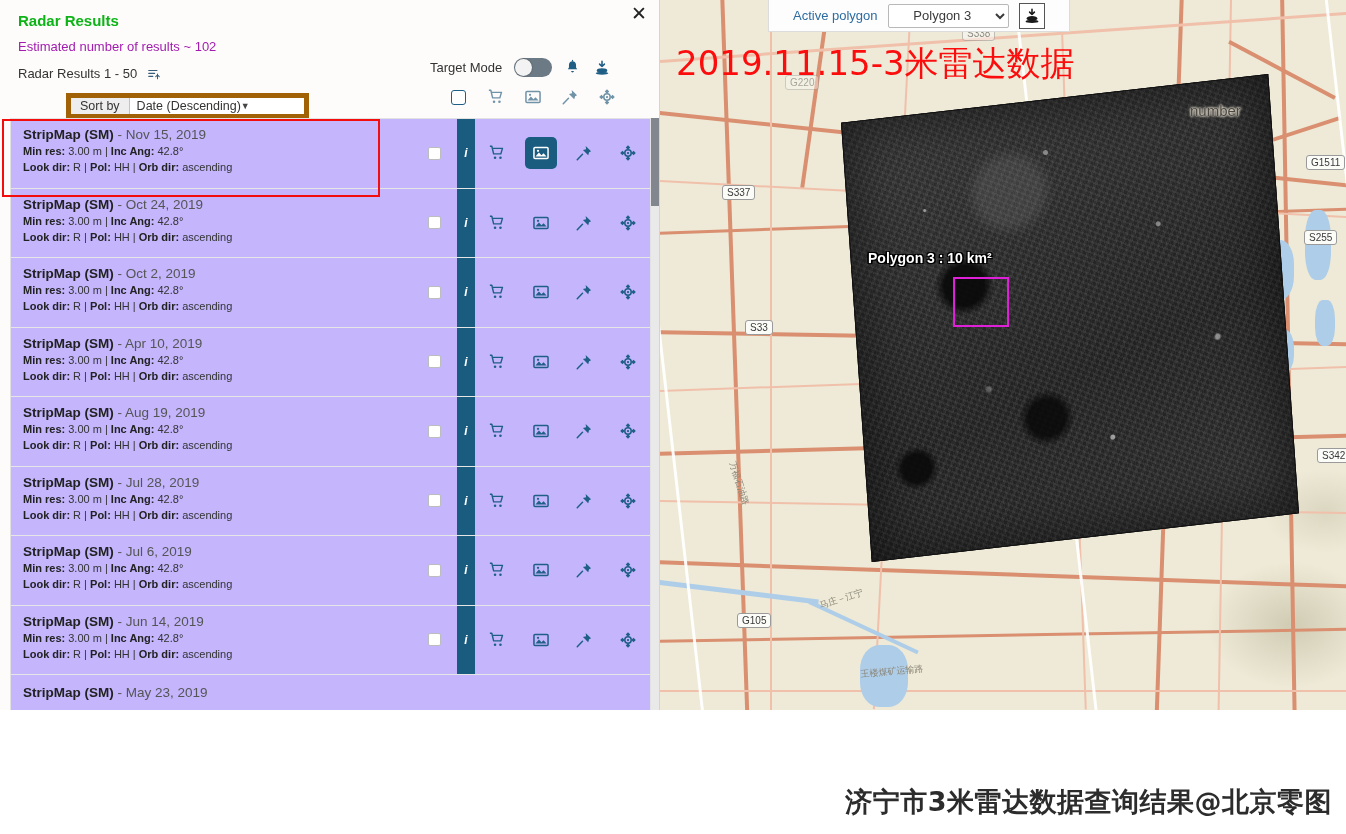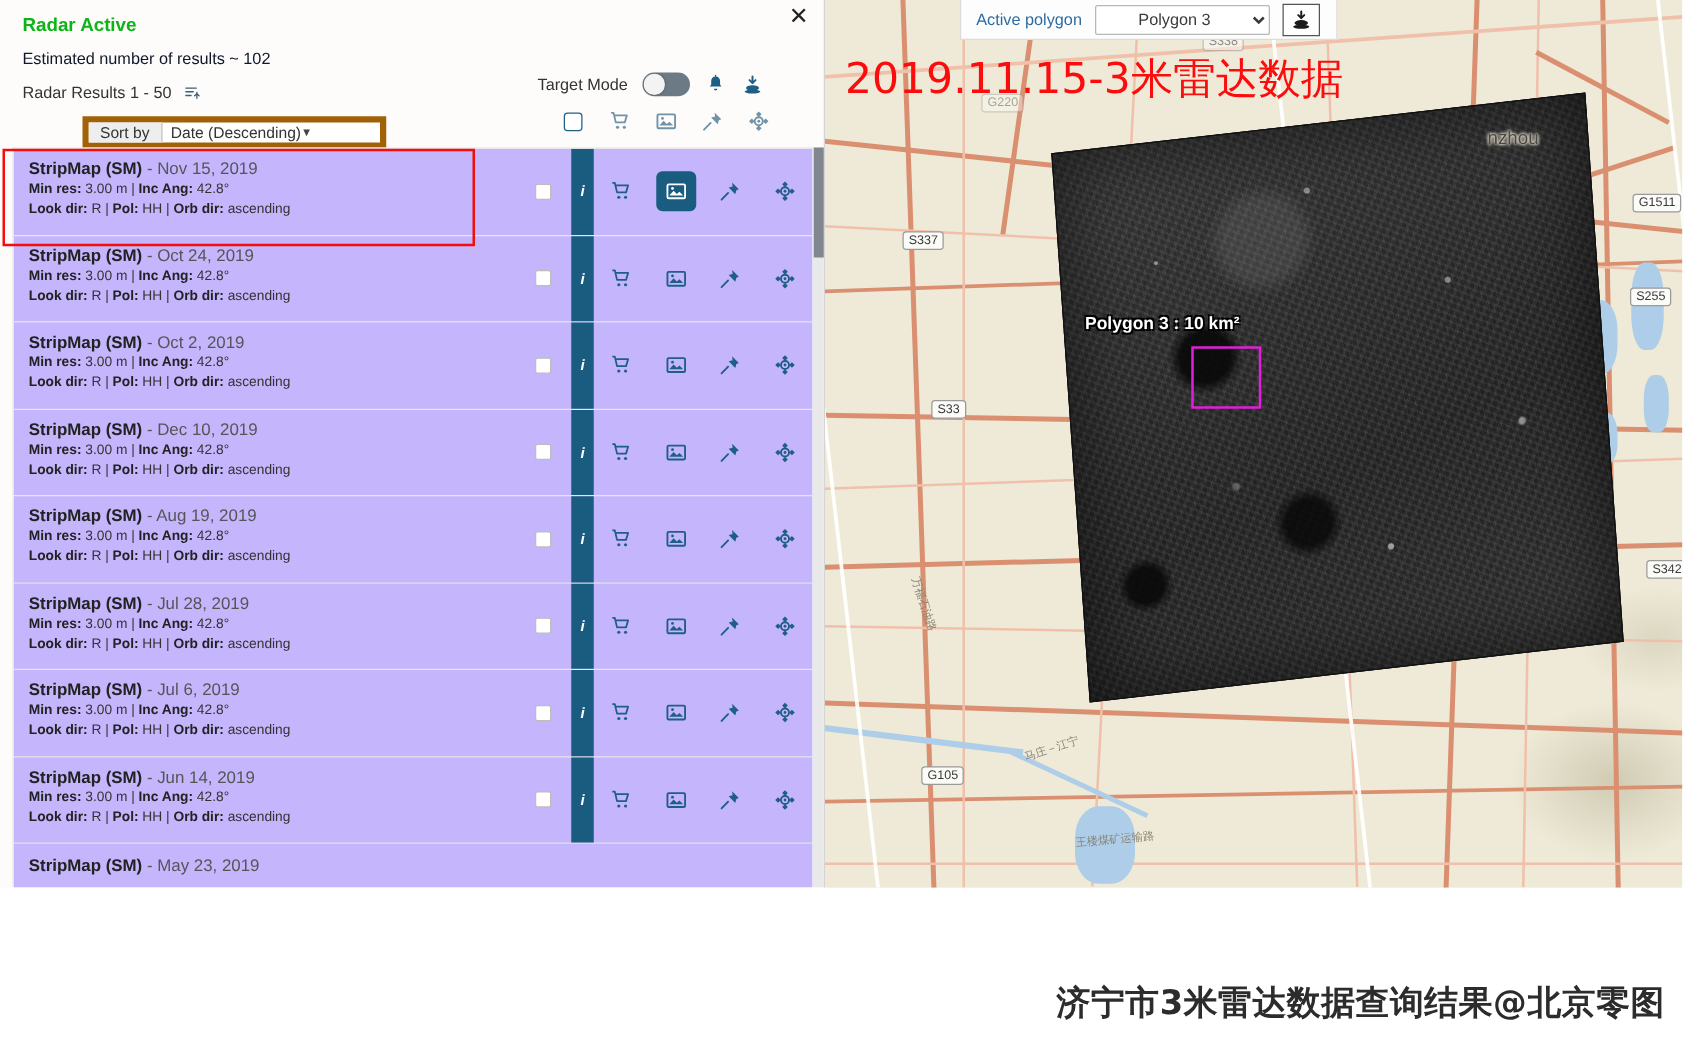--- a/index.html
+++ b/index.html
@@ -92,41 +92,41 @@
   #overlay-title {
     position:absolute; left:676px; top:44px;
     color:#fc0d0d; font-size:34px; line-height:38px; white-space:nowrap;
     font-family:"DejaVu Sans", sans-serif; font-weight:400;
   }
 
   
   #polybar {
     position:absolute; left:768px; top:0; width:302px; height:32px;
     background:#fdfdfd; border:1px solid #dcdcdc; border-top:none;
-    display:flex; align-items:center; gap:10px; padding:0 12px;
+    display:flex; align-items:center; gap:10px; padding:0 24px;
   }
   #polybar .lbl { color:#2d6ca2; font-size:13px; white-space:nowrap; }
   #polybar select {
     width:140px; height:24px; font-size:13px; color:#3a3a3a;
     border:1px solid #b8b8b8; border-radius:2px; background:#fff;
     font-family:"Liberation Sans", sans-serif; text-align:center; padding:0 4px;
   }
   #polybar .dlbtn {
     width:30px; height:26px; border:1px solid #555; background:#fff;
     display:flex; align-items:center; justify-content:center; cursor:pointer;
   }
 
   
   #panel {
     position:absolute; left:0; top:0; width:660px; height:710px;
     background:#fdfcfa; border-right:1px solid #d4d4d4; overflow:hidden;
   }
   #panel-head { position:relative; padding:6px 0 0 0; }
   .p-title { color:#0db317; font-size:15px; font-weight:bold; margin:6px 0 0 18px; }
-  .p-est   { color:#0f172a; font-size:13px; margin:10px 0 0 18px; }
+  .p-est   { color:#a21caf; font-size:13px; margin:10px 0 0 18px; }
   .p-count-row { display:flex; align-items:center; margin:12px 0 0 18px; }
   .p-count { color:#333; font-size:13px; }
   .p-count-icon { margin-left:10px; color:#3a5d7a; font-size:13px; }
   #close-x {
     position:absolute; right:12px; top:4px; font-size:19px; color:#222; cursor:pointer; line-height:1;
     font-family:"DejaVu Sans", sans-serif;
   }
 
   .target-row {
     position:absolute; left:430px; top:58px; display:flex; align-items:center; gap:12px;
@@ -244,21 +244,21 @@
     <div class="swath-line" style="left:340px;top:-120px;width:2.5px;height:980px;transform:rotate(-6.5deg);"></div>
     <div class="swath-line" style="left:650px;top:-130px;width:2.5px;height:1000px;transform:rotate(-6.5deg);"></div>
 
     <div id="sar-wrap">
       <div id="sar"></div>
       <div id="sar-outline"></div>
       <div class="aoi-box"></div>
       <div class="aoi-label">Polygon 3 : 10 km²</div>
     </div>
 
-    <div class="place-label" style="left:530px;top:102px;">nzhou</div>
+    <div class="place-label" style="left:530px;top:102px;">number</div>
 
     <div class="shield" style="left:62px;top:185px;">S337</div>
     <div class="shield" style="left:85px;top:320px;">S33</div>
     <div class="shield" style="left:646px;top:155px;">G1511</div>
     <div class="shield" style="left:644px;top:230px;">S255</div>
     <div class="shield" style="left:657px;top:448px;">S342</div>
     <div class="shield" style="left:77px;top:613px;">G105</div>
     <div class="shield" style="left:302px;top:26px;opacity:.55;">S338</div>
     <div class="shield" style="left:125px;top:75px;opacity:.4;">G220</div>
 
@@ -280,21 +280,21 @@
         <ellipse cx="12" cy="15.2" rx="7.2" ry="3.1" fill="#1b1b1b"></ellipse>
         <ellipse cx="12" cy="19.2" rx="8.6" ry="2.2" fill="#1b1b1b"></ellipse>
       </svg>
     </div>
   </div>
 
   <div id="panel">
 
     <div id="panel-head">
       <div id="close-x">✕</div>
-      <div class="p-title">Radar Active</div>
+      <div class="p-title">Radar Results</div>
       <div class="p-est">Estimated number of results ~ 102</div>
       <div class="p-count-row">
         <span class="p-count">Radar Results 1 - 50</span>
         <span class="p-count-icon">
           <svg width="14" height="14" viewBox="0 0 24 24">
             <path d="M3 6h14M3 11h10M3 16h7" stroke="#3a5d7a" stroke-width="2" stroke-linecap="round"></path>
             <path d="M18 12v8M15 16.5l3-3 3 3" stroke="#3a5d7a" stroke-width="1.8" fill="none" stroke-linecap="round"></path>
           </svg>
         </span>
       </div>
@@ -476,21 +476,21 @@
               <svg width="18" height="18" viewBox="0 0 24 24">
                 <path d="M12 1.6l3 3-3 3-3-3zM12 16.4l3 3-3 3-3-3zM1.6 12l3-3 3 3-3 3zM16.4 12l3-3 3 3-3 3z" fill="currentColor"></path>
                 <circle cx="12" cy="12" r="4.3" fill="none" stroke="currentColor" stroke-width="2"></circle>
                 <circle cx="12" cy="12" r="1.5" fill="currentColor"></circle>
               </svg>
             </div>
           </div>
         </div>
         <div class="row">
     <div class="meta">
-      <div class="r-title"><b>StripMap (SM)</b><span class="date"> - Dec 10, 2019</span></div>
+      <div class="r-title"><b>StripMap (SM)</b><span class="date"> - Apr 10, 2019</span></div>
       <div class="r-sub"><b>Min res:</b> 3.00 m | <b>Inc Ang:</b> 42.8°</div>
             <div class="r-sub"><b>Look dir:</b> R | <b>Pol:</b> HH | <b>Orb dir:</b> ascending</div>
     </div>
     <div class="cb-cell">
             <span class="r-cb"></span>
           </div>
     <div class="info-strip">i</div>
     <div class="actions">
     <div class="act">
               <svg width="18" height="18" viewBox="0 0 24 24">

